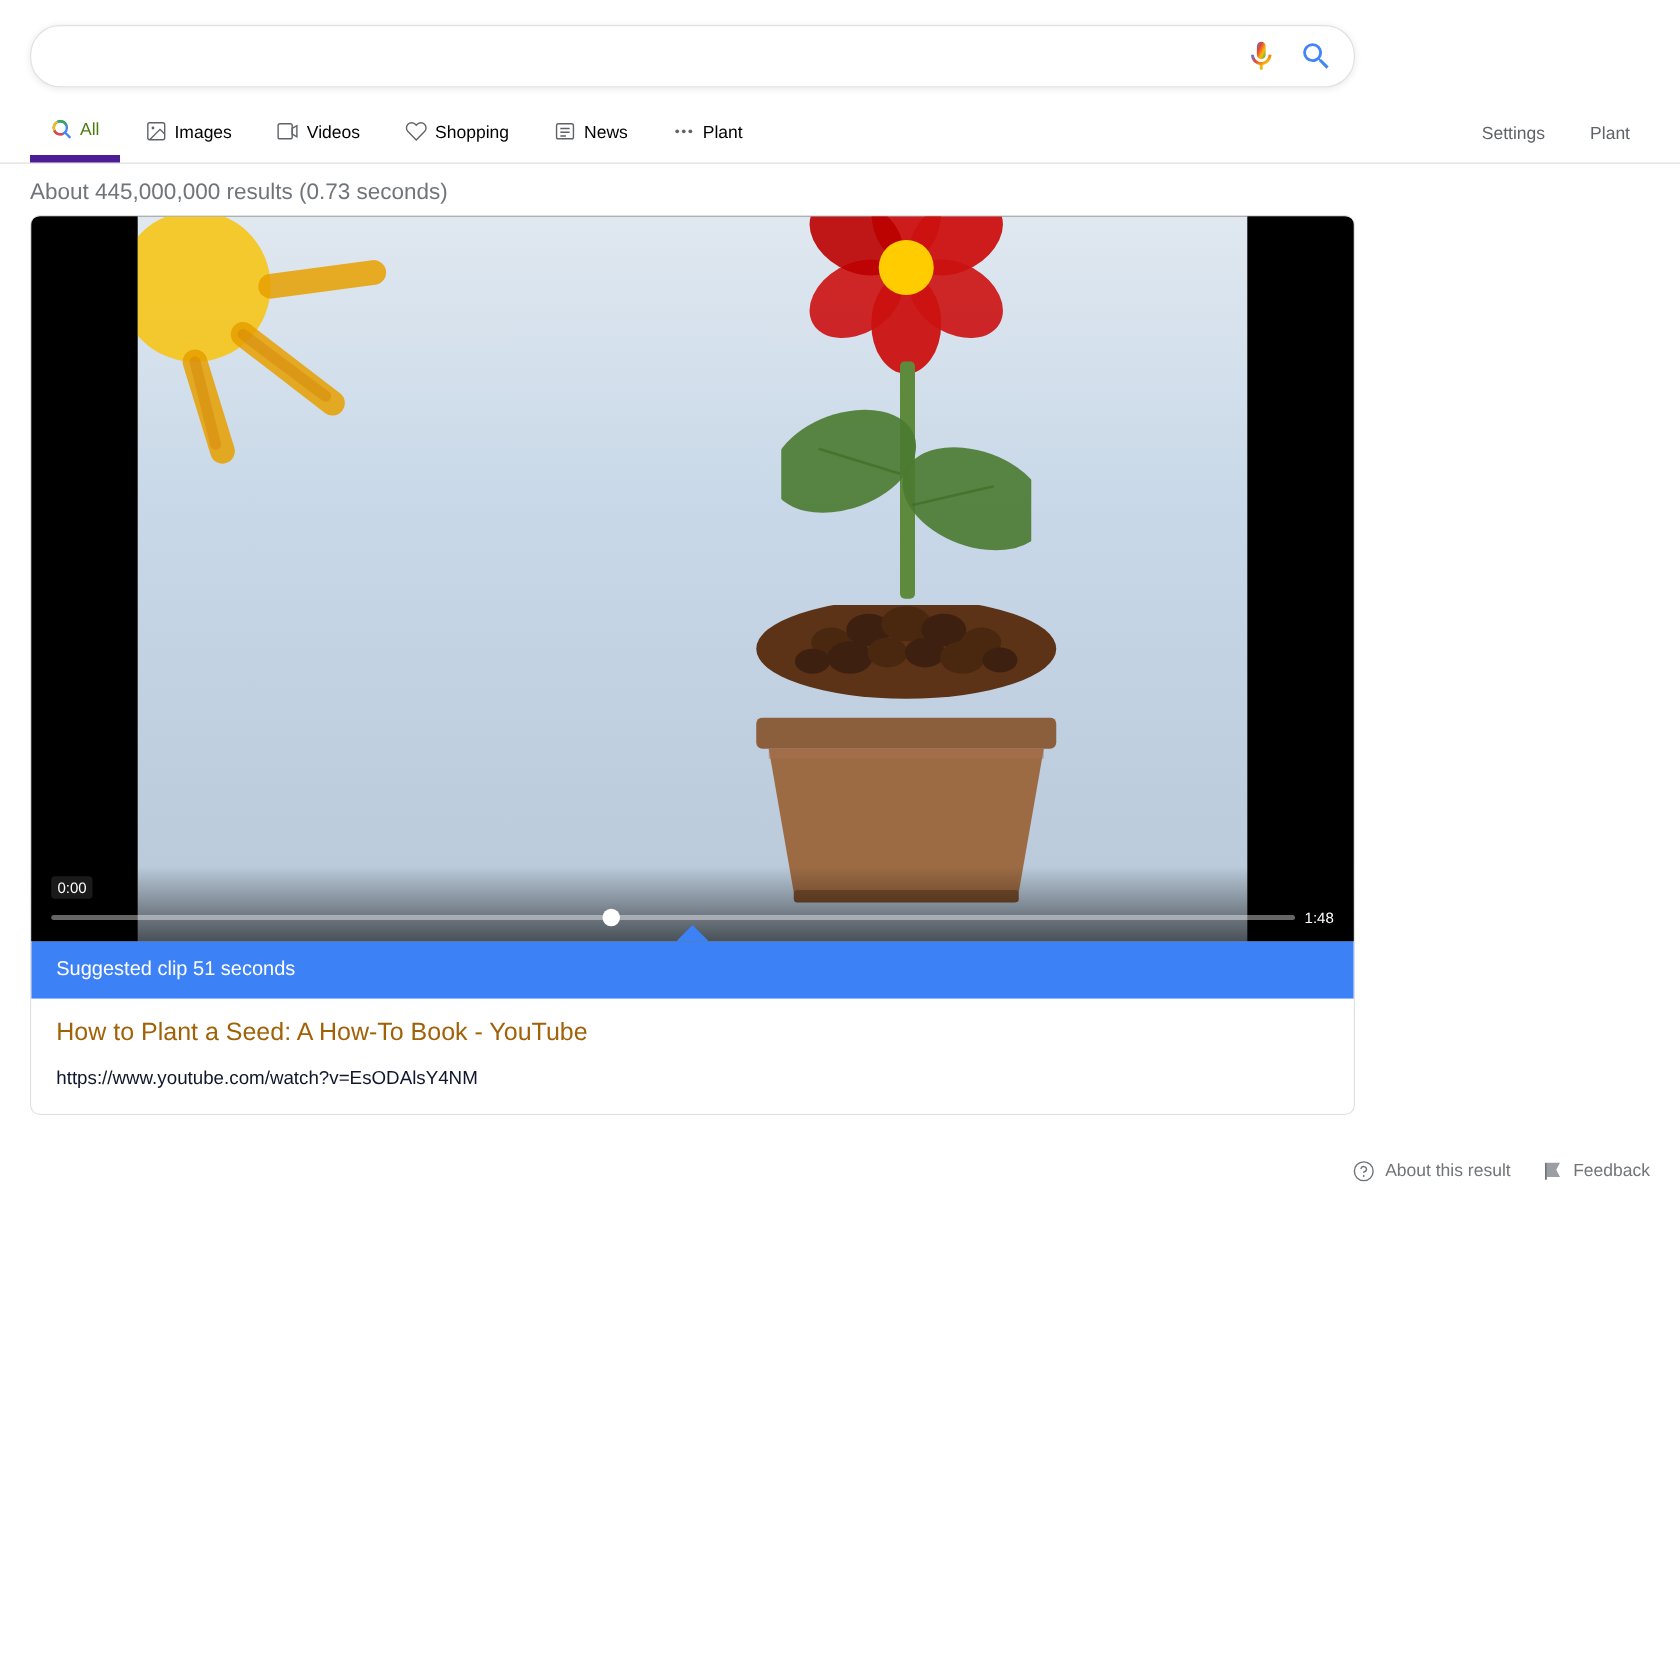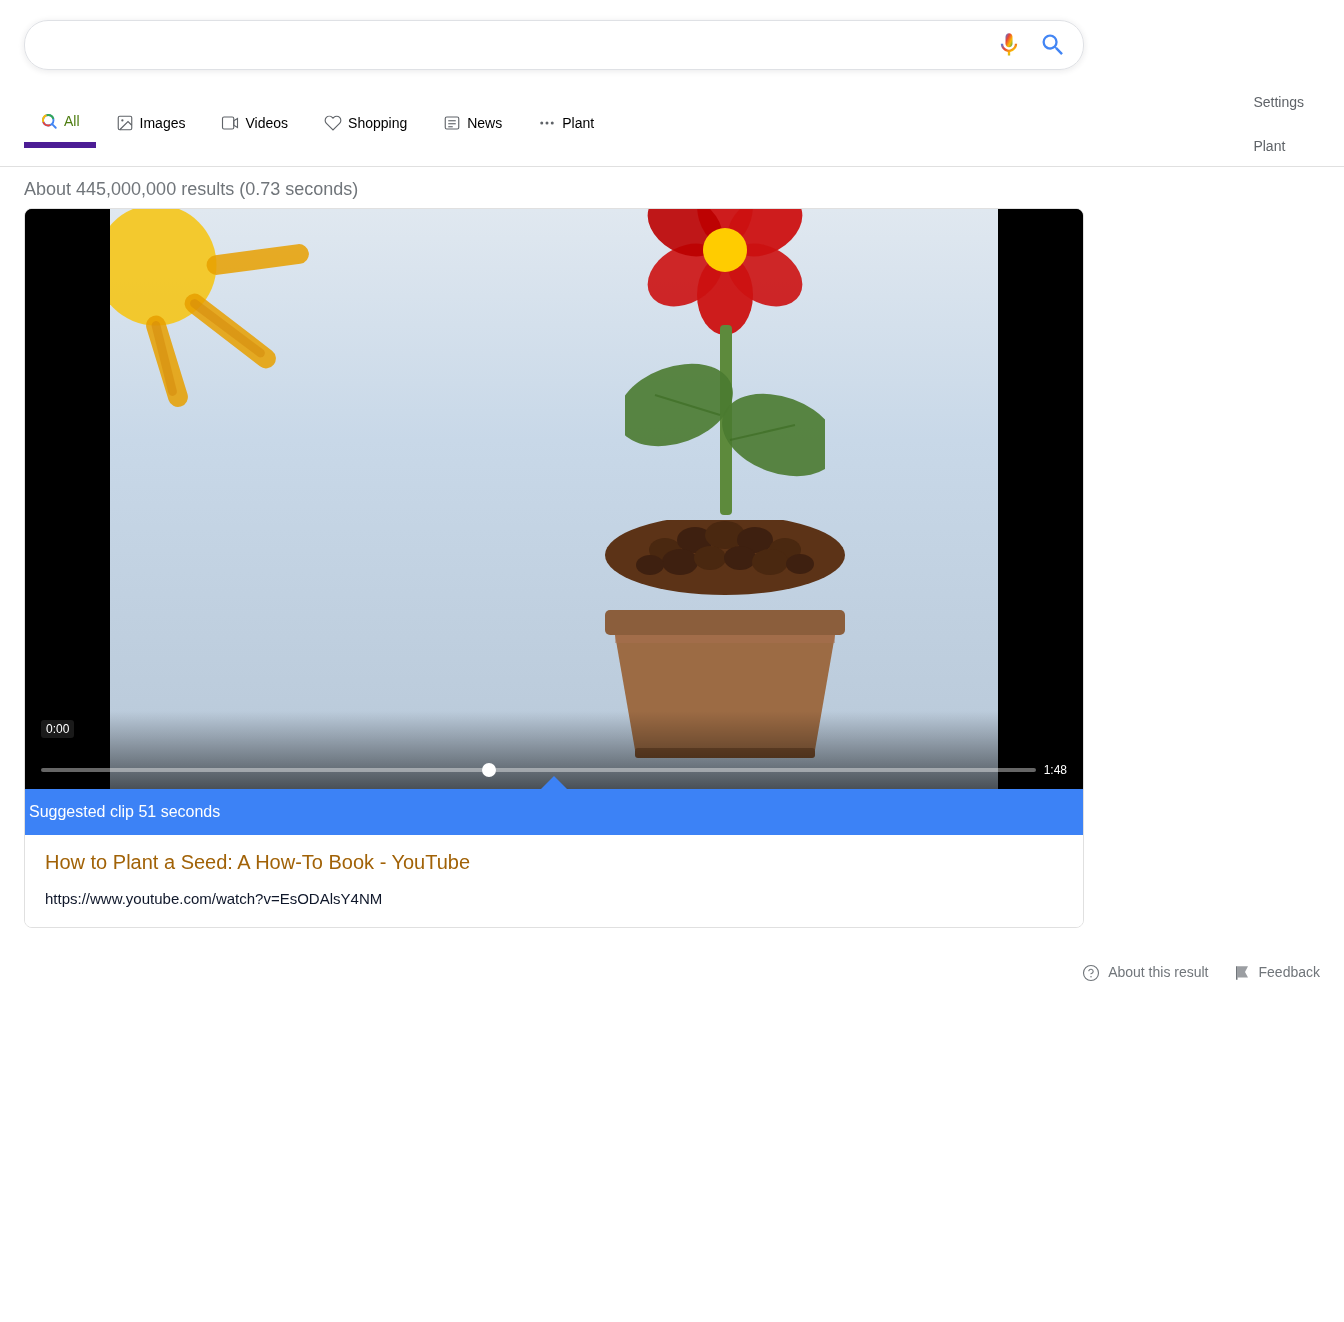--- a/index.html
+++ b/index.html
@@ -69,21 +69,20 @@
       white-space: nowrap;
     }
     .nav-tab.active {
       color: #4d7c0f;
       border-bottom: 6px solid #4c1d95;
     }
     .nav-settings {
       margin-left: auto;
       display: flex;
       gap: 4px;
-      flex-direction: column;
     }
     .nav-settings-item {
       padding: 12px 16px;
       font-size: 14px;
       color: #5f6368;
       cursor: pointer;
     }
 
     
     .results-info {
@@ -156,21 +155,21 @@
       width: 14px;
       height: 14px;
       background: #fff;
       border-radius: 50%;
     }
 
     
     .suggested-clip-bar {
       background: #3c82f6;
       color: #fff;
-      padding: 14px 4px;
+      padding: 14px 20px;
       font-size: 16px;
       font-weight: 400;
     }
 
     
     .video-info {
       padding: 16px 20px 20px 20px;
       background: #fff;
     }
     .video-title {
@@ -372,21 +371,21 @@
 
             <rect x="30" y="25" width="220" height="8" fill="#A87050" opacity="0.5"></rect>
 
             <rect x="50" y="138" width="180" height="10" rx="3" fill="#7A4F2E"></rect>
           </svg>
 
         </div>
       </div>
 
       <div style="position:absolute;bottom:0;left:0;right:0;z-index:10;background:linear-gradient(transparent,rgba(0,0,0,0.6));padding:8px 16px 12px 16px;">
-        <div style="margin-bottom:21px;">
+        <div style="margin-bottom:4px;">
           <span class="time-badge">0:00</span>
         </div>
         <div class="progress-row">
           <div class="progress-bar-wrapper">
             <div class="progress-filled"></div>
             <div class="progress-dot"></div>
           </div>
           <span class="progress-end">1:48</span>
         </div>
       </div>

